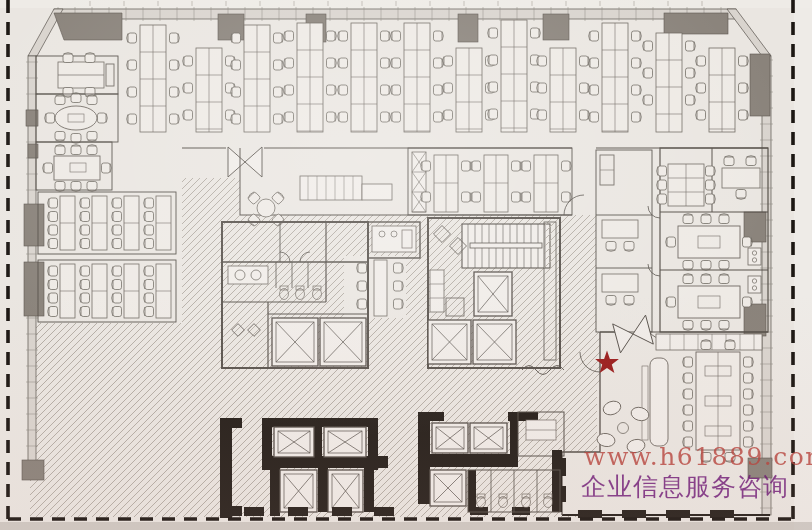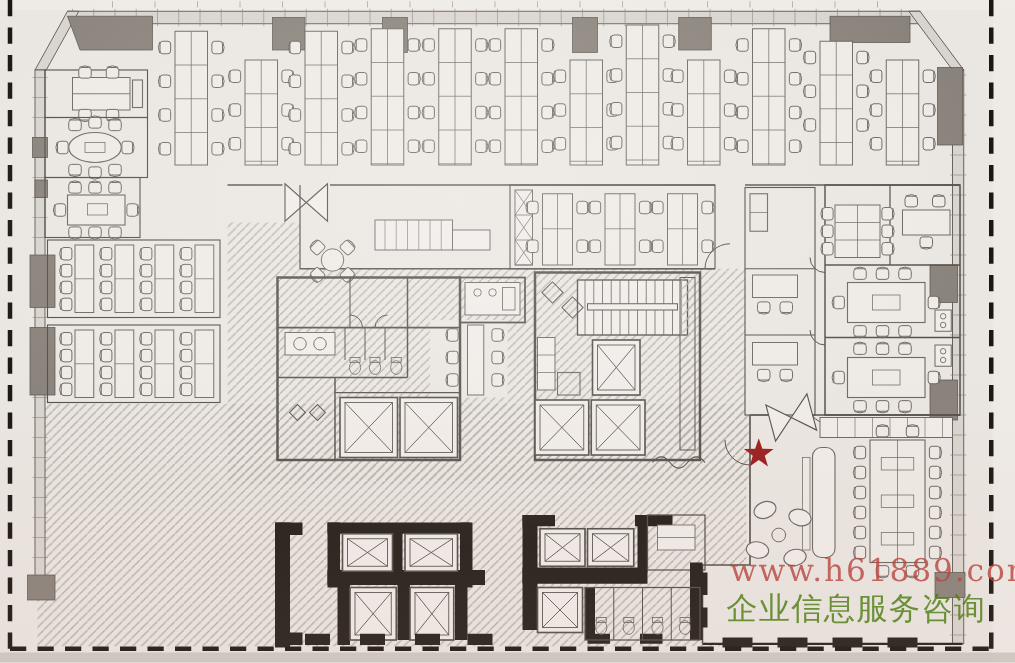--- a/index.html
+++ b/index.html
@@ -1456,14 +1456,14 @@
         <line x1="793" y1="0" x2="793" y2="519" stroke="#1c1713" stroke-width="3.6" stroke-dasharray="13 9"></line>
       </g>
     <path d="M607,350.5 L609.9,359 L618.9,359.1 L611.8,364.6 L614.4,373.1 L607,368 L599.7,373.1 L602.2,364.6 L595.1,359.1 L604.1,359 Z" fill="#9a1d1d"></path>
     <g id="g-tone">
         <rect x="0" y="0" width="812" height="530" fill="url(#glow)"></rect>
         <rect x="0" y="0" width="812" height="530" fill="url(#warm)"></rect>
       </g>
   </svg>
 
   <div class="wm wm1" style="color: rgb(184, 70, 63);">www.h61889.com</div>
-  <div class="wm wm2" style="color: #4d7c0f; text-align: right;">企业信息服务咨询</div>
+  <div class="wm wm2" style="color: #701a75; text-align: right;">企业信息服务咨询</div>
 </div>
 
 </body></html>

